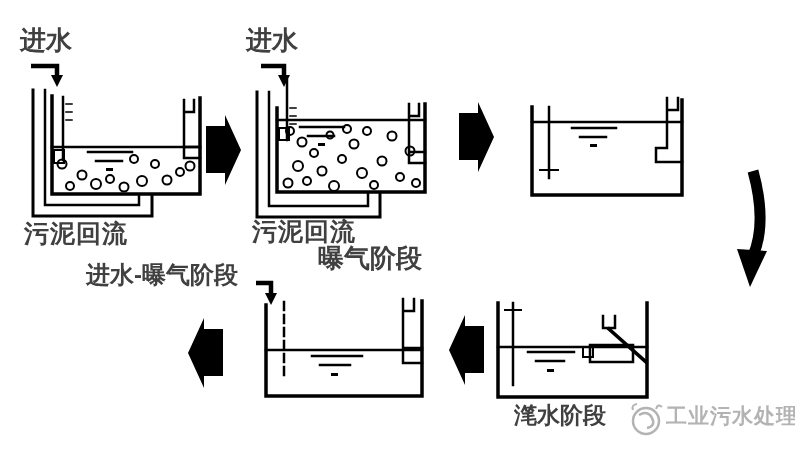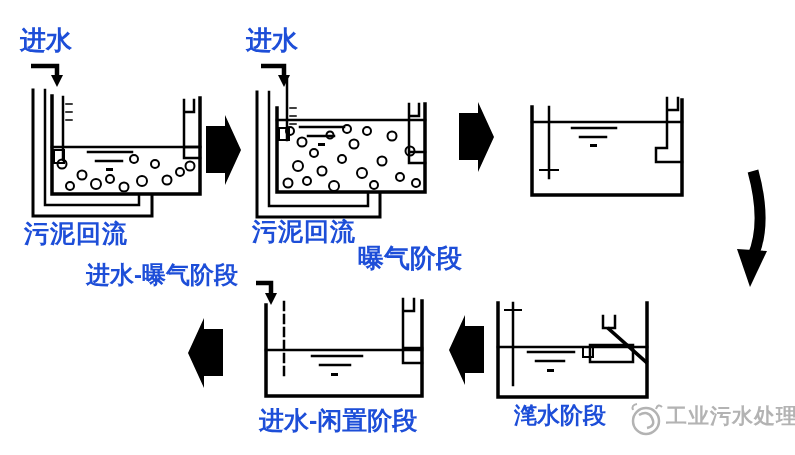--- a/index.html
+++ b/index.html
@@ -7,21 +7,21 @@
     position:relative;
     width:795px;height:455px;
     background:#ffffff;
     overflow:hidden;
     font-family:"Liberation Sans", sans-serif;
   }
   .art{position:absolute;left:0;top:0;}
   .lbl{
     position:absolute;
     font-weight:700;
-    color:#1d4ed8;
+    color:#404040;
     white-space:nowrap;
     line-height:1;
   }
   .watermark{color:#b3b3b3;}
 </style>
 </head>
 <body>
 
 <div class="canvas">
 
@@ -176,22 +176,21 @@
       <path d="M639,415 q9,-5 13,3 q4,8 -5,10" stroke-width="2.5"></path>
       <path d="M633,410 q-2,-5 4,-6 M656,409 q2,-6 6,-2" stroke-width="2"></path>
     </g>
   </svg>
 
   <div class="lbl" style="left:20px;top:27px;font-size:26px;">进水</div>
   <div class="lbl" style="left:24px;top:221px;font-size:25px;letter-spacing:1px;">污泥回流</div>
 
   <div class="lbl" style="left:246px;top:27px;font-size:26px;">进水</div>
   <div class="lbl" style="left:252px;top:219px;font-size:25px;letter-spacing:1px;">污泥回流</div>
-  <div class="lbl" style="left:318px;top:245px;font-size:26px;margin-left:40px;">曝气阶段</div>
+  <div class="lbl" style="left:318px;top:245px;font-size:26px;">曝气阶段</div>
 
 
   <div class="lbl" style="left:514px;top:404px;font-size:23px;">滗水阶段</div>
 
-  <div class="lbl" style="left:259px;top:408px;font-size:25px;">进水-闲置阶段</div>
   <div class="lbl" style="left:86px;top:263px;font-size:24px;">进水-曝气阶段</div>
 
   <div class="lbl watermark" style="left:666px;top:405px;font-size:21px;letter-spacing:1px;">工业污水处理</div>
 </div>
 
 </body></html>

